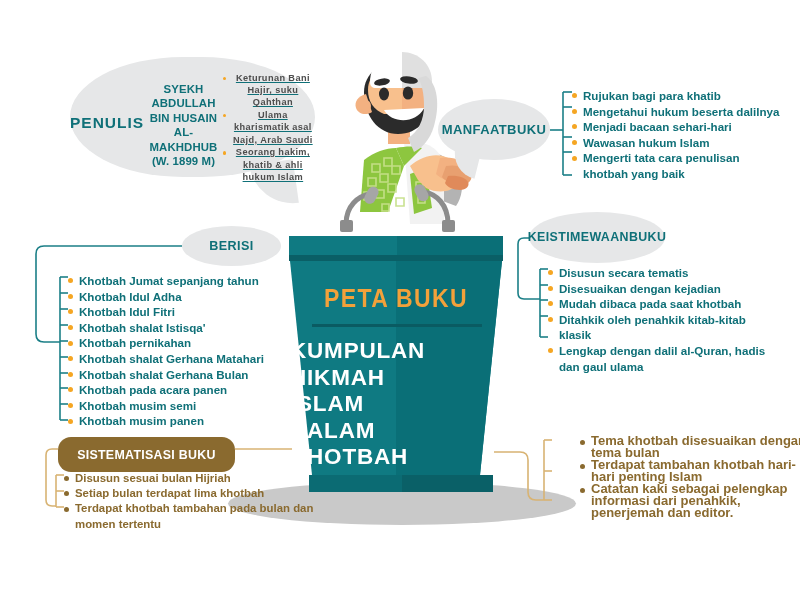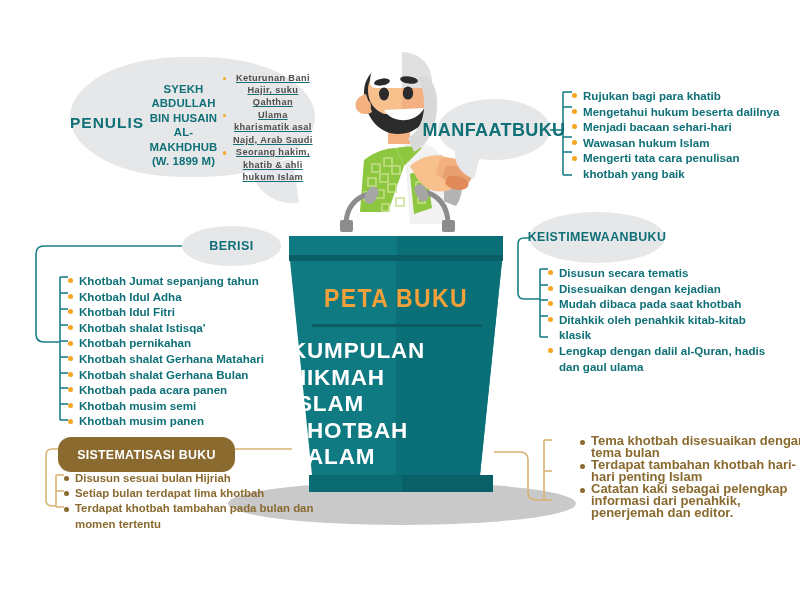--- a/index.html
+++ b/index.html
@@ -54,21 +54,21 @@
   }
   #penulis-tail {
     left: 252px; top: 162px; width: 44px; height: 44px;
     border-radius: 0 0 0 100%;
     transform: rotate(-8deg);
   }
 
   
   #manfaat-bubble {
     left: 438px; top: 99px; width: 112px; height: 61px;
-    font-size: 18px; line-height: 16px;
+    font-size: 13px; line-height: 16px;
   }
   #manfaat-tail {
     left: 452px; top: 150px; width: 26px; height: 26px;
     border-radius: 0 0 0 100%;
     transform: rotate(14deg);
   }
 
   
   #berisi-bubble {
     left: 182px; top: 226px; width: 99px; height: 40px;
@@ -244,22 +244,22 @@
 
   <div class="abs" id="podium-base-l"></div>
   <div class="abs" id="podium-base-r"></div>
 
   <div id="podium-kicker">PETA  BUKU</div>
   <div id="podium-rule"></div>
   <div id="podium-title">
     <div>KUMPULAN</div>
     <div>HIKMAH</div>
     <div>ISLAM</div>
+    <div>DALAM</div>
     <div>KHOTBAH</div>
-    <div>DALAM</div>
   </div>
 
   <svg id="brackets" viewBox="0 0 800 613">
     <g fill="none" stroke="#1b7f87" stroke-width="1.6">
 
       <path d="M550 130 H563"></path>
       <path d="M563 92 V175"></path>
       <path d="M563 92 H572"></path>
       <path d="M563 107 H572"></path>
       <path d="M563 137 H572"></path>

